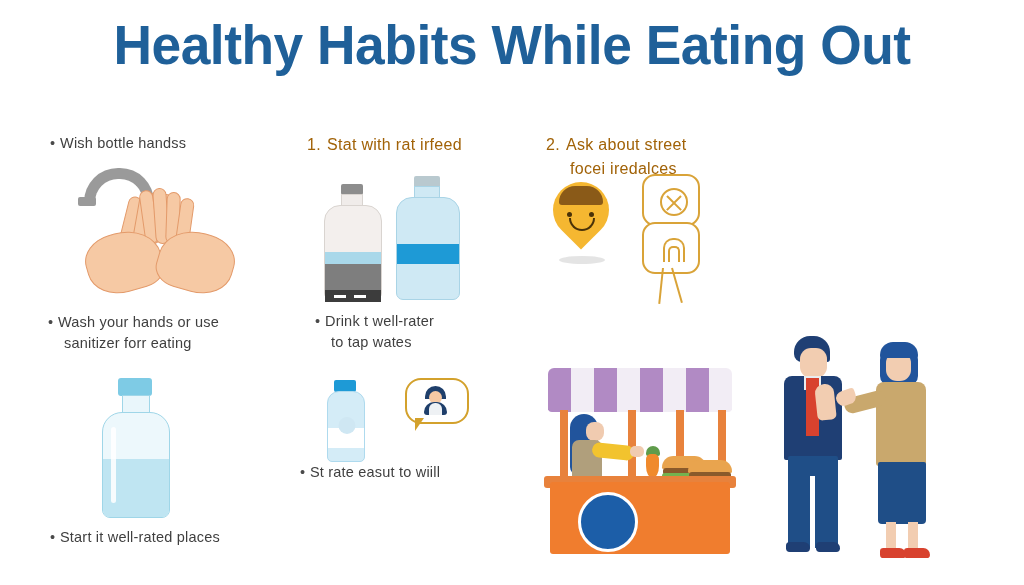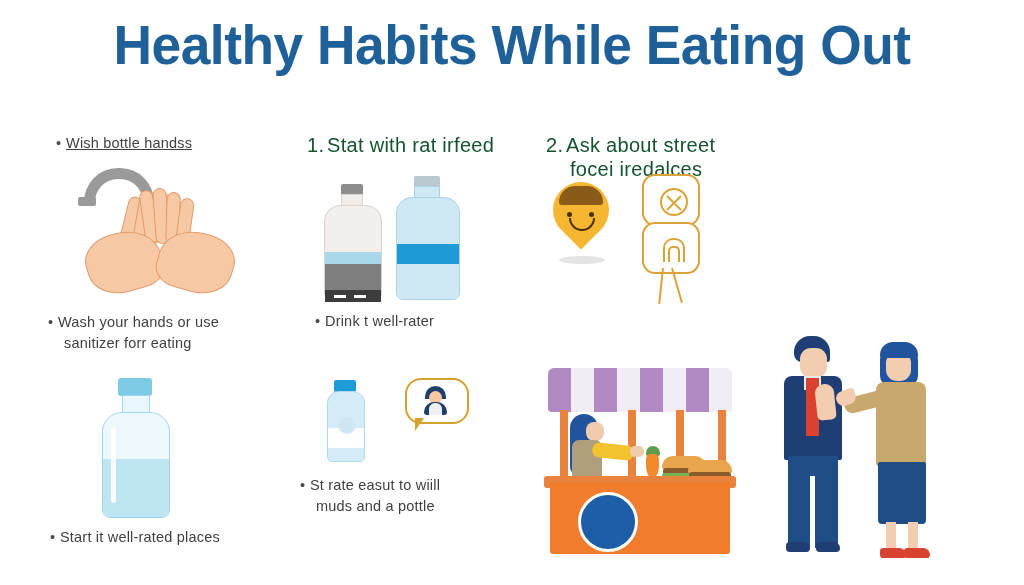--- a/index.html
+++ b/index.html
@@ -60,41 +60,41 @@
     width: 10px;
     margin-left: -12px;
     color: #4a4a4a;
   }
   .bullet .ind {
     display: block;
     padding-left: 4px;
   }
   .numhead {
     position: absolute;
-    font-size: 20px;
+    font-size: 16px;
     line-height: 24px;
-    color: #14532d;
+    color: #a16207;
     letter-spacing: 0.3px;
   }
   .numhead .num {
     display: inline-block;
     width: 20px;
     margin-left: -22px;
   }
   .numhead .ind {
     display: block;
     padding-left: 2px;
   }
 
-  .c-title   { left: 68px;  top: 133px; text-decoration: underline; }
+  .c-title   { left: 62px;  top: 133px; }
   .c-wash    { left: 60px;  top: 312px; width: 230px; }
   .c-start   { left: 62px;  top: 527px; width: 230px; }
   .m-head    { left: 329px; top: 133px; width: 215px; }
   .m-drink   { left: 327px; top: 311px; width: 215px; }
-  .m-rate    { left: 312px; top: 475px; width: 220px; }
+  .m-rate    { left: 312px; top: 462px; width: 220px; }
   .r-head    { left: 568px; top: 133px; width: 215px; }
   .r-ask     { left: 548px; top: 263px; width: 180px; }
 
   
   .art { position: absolute; }
 
   
   .faucet-wrap { left: 72px; top: 166px; width: 200px; height: 130px; }
   .faucet {
     position: absolute; left: 12px; top: 2px; width: 70px; height: 34px;
@@ -556,20 +556,21 @@
       <div class="bot-cap"></div>
       <div class="bot-neck"></div>
       <div class="bot-body">
         <div class="band bandB1"></div>
       </div>
     </div>
   </div>
 
   <div class="bullet m-drink">
     <span class="dot">•</span><span>Drink t well-rater</span>
+    <span class="ind">to tap wates</span>
   </div>
 
   <div class="art smallbot-wrap">
     <div class="sb-cap"></div>
     <div class="sb-body">
       <div class="sb-label"></div>
     </div>
     <div class="sb-badge"></div>
   </div>
 
@@ -577,21 +578,20 @@
     <div class="bubble-rnd"></div>
     <div class="bubble-tail"></div>
     <div class="bf-hair"></div>
     <div class="bf-face"></div>
     <div class="bf-body"></div>
     <div class="bf-shoulder"></div>
   </div>
 
   <div class="bullet m-rate">
     <span class="dot">•</span><span>St rate easut to wiill</span>
-    <span class="ind">muds and a pottle</span>
   </div>
 
   <div class="numhead r-head">
     <span class="num">2.</span><span>Ask about street</span>
     <span class="ind">focei iredalces</span>
   </div>
 
   <div class="art pin-wrap">
     <div class="pin"></div>
     <div class="pin-hair"></div>

